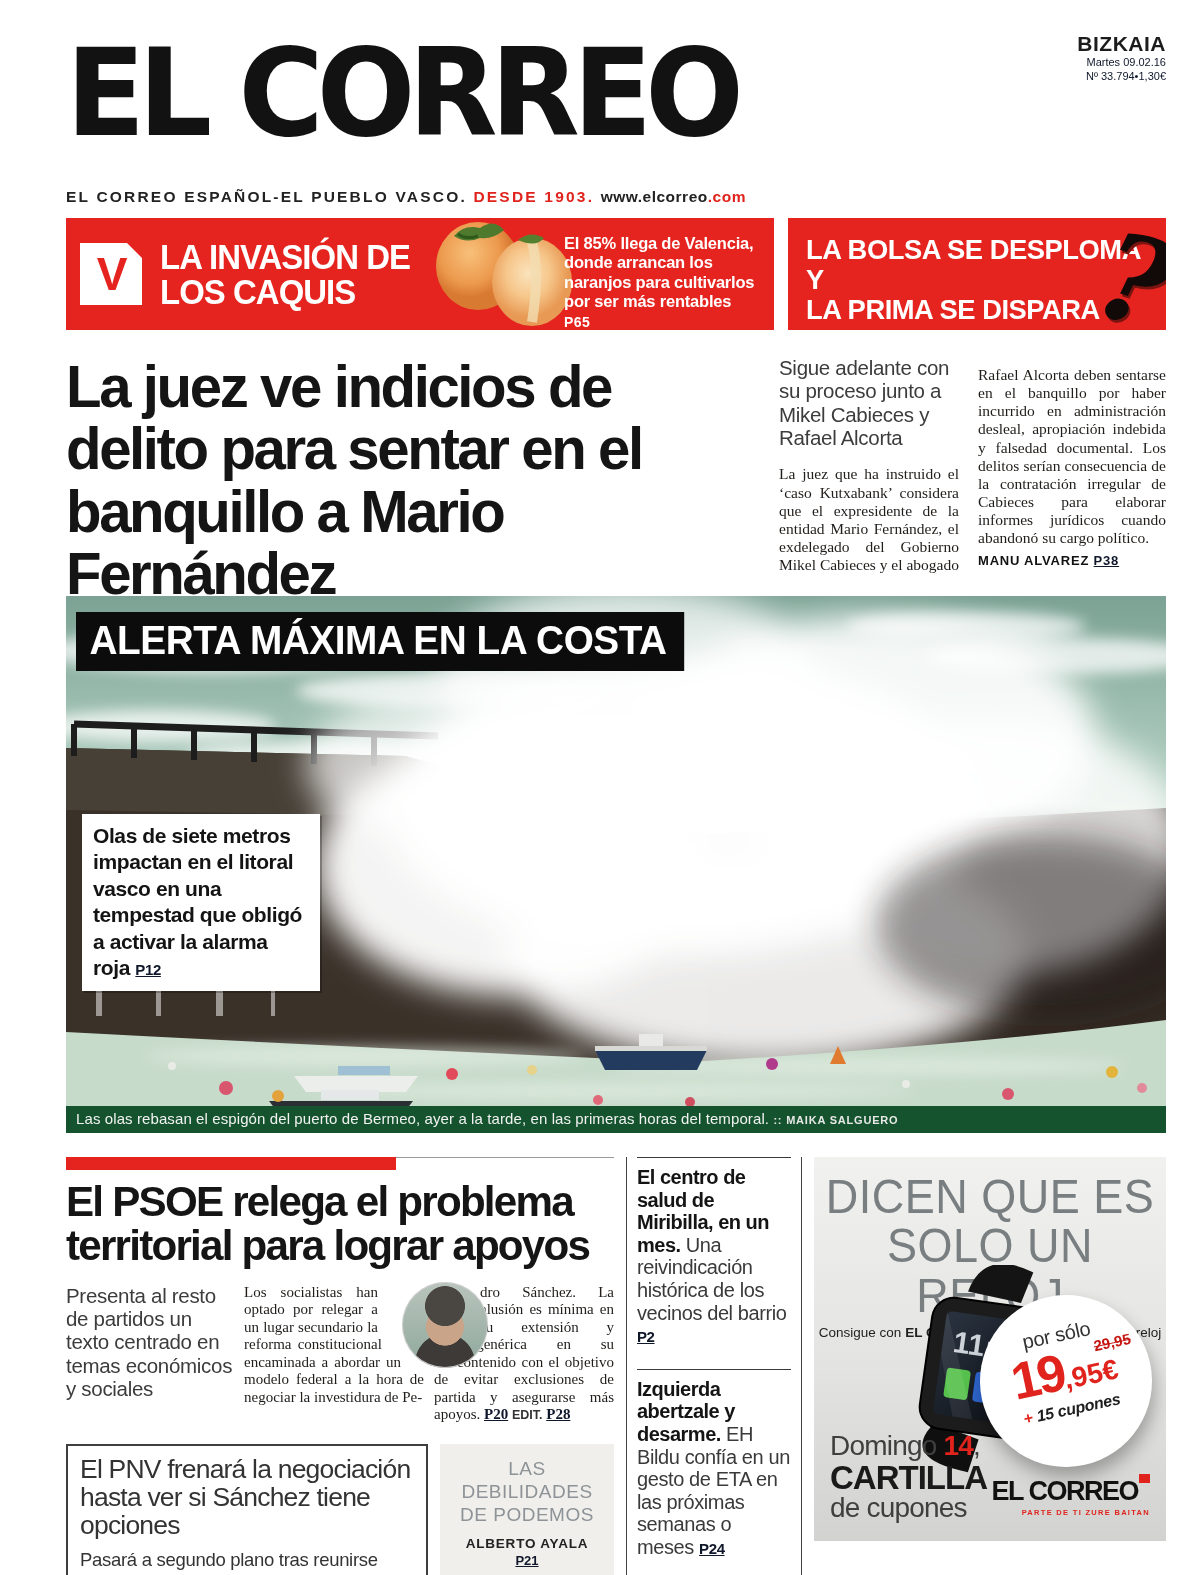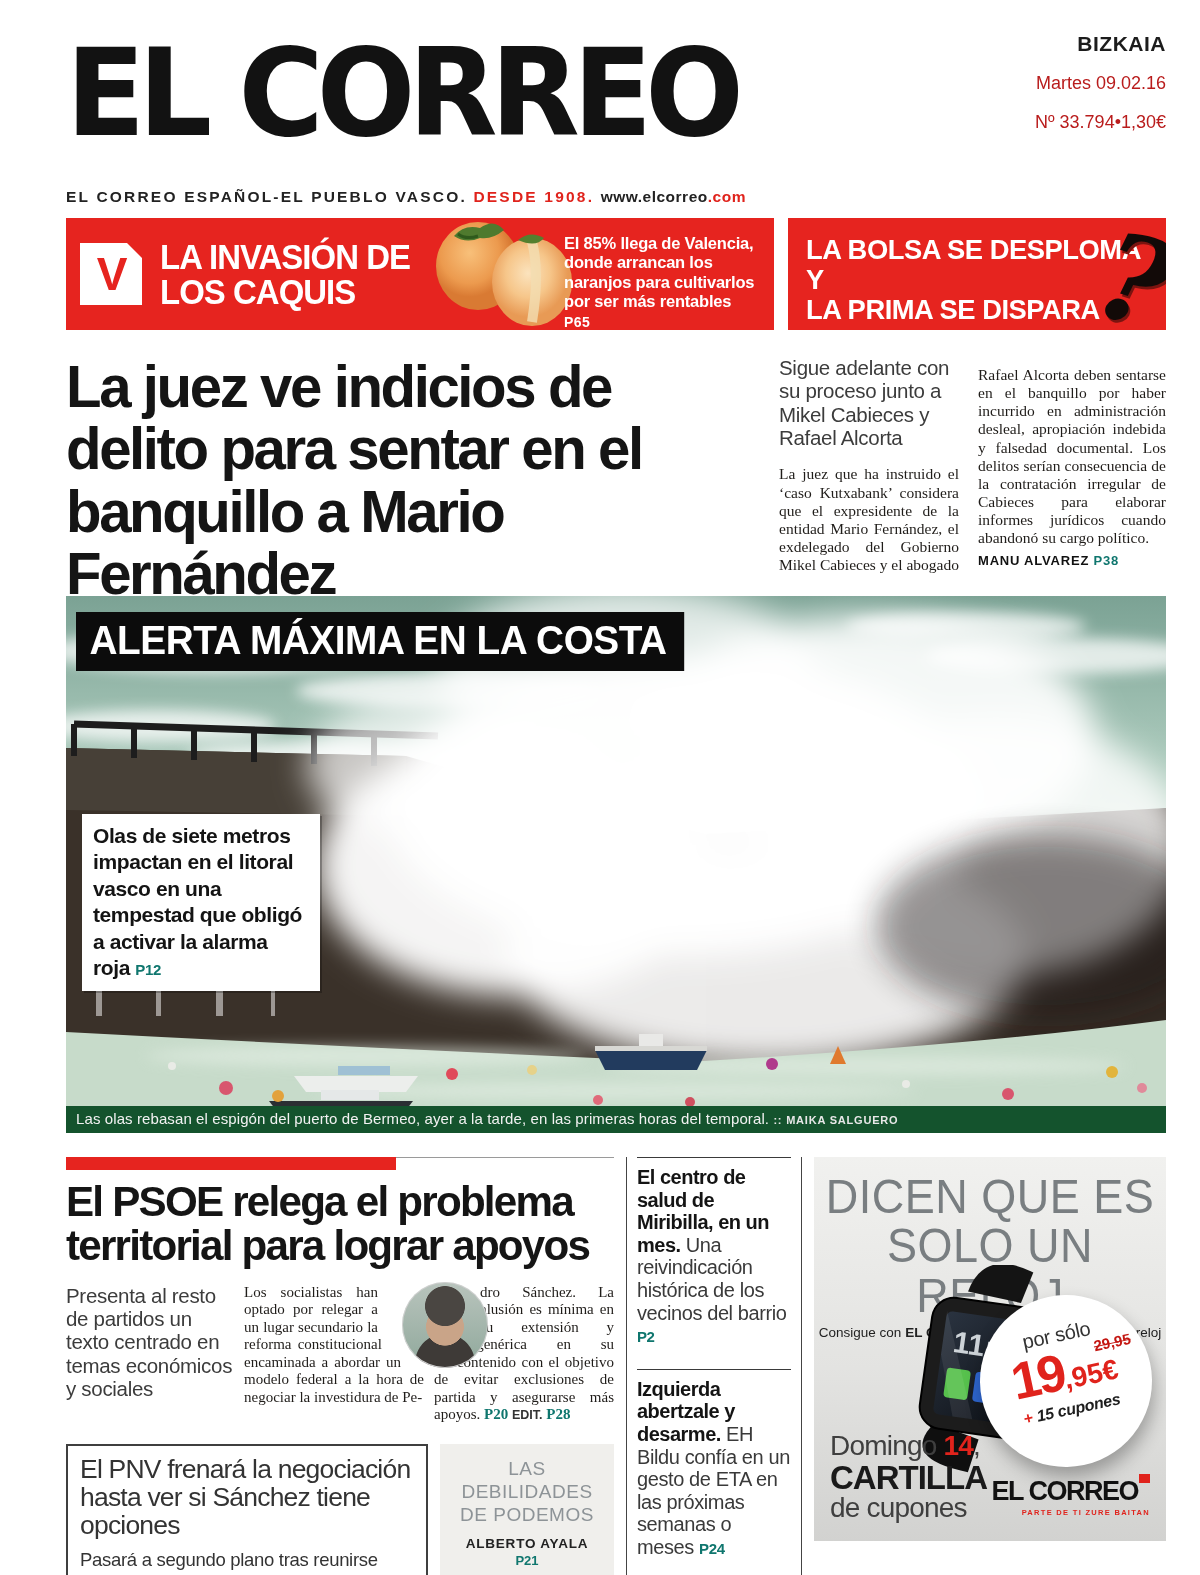--- a/index.html
+++ b/index.html
@@ -14,21 +14,21 @@
   
   .header { position:relative; padding-top:36px; height:178px; }
   .masthead {
     font-family:"DejaVu Sans", sans-serif;
     font-weight:700; font-size:116px; line-height:.95;
     letter-spacing:-7px; color:#121212;
     transform:scaleY(1.04); transform-origin:left top; display:inline-block;
   }
   .edition { position:absolute; right:0; top:32px; text-align:right; }
   .edition .region { font-size:21px; font-weight:700; letter-spacing:.5px; color:#1c1c1c; }
-  .edition .meta { font-size:18px; color:#b91c1c; line-height:1.25; margin-top:16px; }
+  .edition .meta { font-size:11px; color:#0f172a; line-height:1.25; margin-top:0; }
   .tagline { margin-top:10px; font-size:15.5px; letter-spacing:2.2px; font-weight:700; color:#222; }
   .tagline .red { color:#e0231c; }
   .tagline .url { letter-spacing:.5px; }
 
   
   .banners { display:flex; gap:14px; margin-top:12px; }
   .banner { background:#e6241f; color:#fff; height:112px; position:relative; overflow:hidden; }
   .banner-left { flex:0 0 708px; display:flex; align-items:center; padding-left:14px; }
   .v-logo { width:62px; height:62px; background:#fff; position:relative; display:flex; align-items:center; justify-content:center; flex:0 0 62px; }
   .v-logo:after { content:""; position:absolute; top:0; right:-1px; border-style:solid; border-width:0 16px 16px 0; border-color:transparent #e6241f transparent transparent; }
@@ -41,21 +41,21 @@
   .banner-right .line { font-weight:700; font-size:28.5px; line-height:1.06; letter-spacing:-.5px; transform:scaleX(.96); transform-origin:left center; }
   .qmark { position:absolute; right:-4px; top:-8px; font-size:120px; font-weight:700; color:#120a08; transform:rotate(18deg) skewX(-8deg); font-family:"DejaVu Serif", serif; text-shadow:3px 2px 0 #7a1410; }
 
   
   .lead { display:grid; grid-template-columns:694px 180px 188px; column-gap:19px; margin-top:26px; height:214px; }
   .lead-headline { font-weight:700; font-size:60px; line-height:1.04; letter-spacing:-2.5px; color:#151515; transform:scaleX(.97); transform-origin:left top; }
   .standfirst { font-size:20.5px; line-height:1.14; color:#3c3c3c; letter-spacing:-.3px; }
   .serif { font-family:"Liberation Serif", serif; font-size:15.5px; line-height:1.17; color:#201d1a; text-align:justify; }
   .lead .serif { margin-top:16px; }
   .byline { margin-top:6px; font-size:13px; font-weight:700; letter-spacing:.8px; color:#111; }
-  .pageref { color:#0f766e; font-weight:700; }
+  .pageref { color:#0f172a; font-weight:700;text-decoration:underline; }
 
   
   .photo { position:relative; margin-top:26px; width:1100px; }
   .photo svg.scene { display:block; width:1100px; height:510px; }
   .photo-banner { position:absolute; left:10px; top:16px; background:#0c0c0c; color:#fff; padding:6px 18px 8px 14px; font-weight:700; font-size:40px; letter-spacing:-.5px; transform:scaleX(.97); transform-origin:left top; }
   .photo-inset { position:absolute; left:16px; top:218px; width:238px; background:#ffffff; padding:9px 11px; font-weight:700; font-size:21px; line-height:1.26; letter-spacing:-.4px; color:#141414; box-shadow:2px 2px 0 rgba(0,0,0,.25); }
   .photo-inset .pageref { font-size:15px; }
   .photo-caption { background:#14532d; color:#f2f2f2; font-size:15px; padding:4px 10px 6px; letter-spacing:.1px; }
   .photo-caption .credit { font-size:11px; font-weight:700; letter-spacing:.8px; color:#e8e8e8; }
 
@@ -124,21 +124,21 @@
   <div class="header">
     <span class="masthead">EL CORREO</span>
     <div class="edition">
       <div class="region">BIZKAIA</div>
       <div class="meta">Martes 09.02.16</div>
       <div class="meta">Nº 33.794•1,30€</div>
     </div>
   </div>
   <div class="tagline">
     <span>EL CORREO ESPAÑOL-EL PUEBLO VASCO.</span>
-    <span class="red">DESDE 1908.</span>
+    <span class="red">DESDE 1903.</span>
     <span class="url">www.elcorreo</span><span class="url red">.com</span>
   </div>
 
   <div class="banners">
     <div class="banner banner-left">
       <div class="v-logo">
           <span>V</span>
         </div>
       <div class="title">
         <div>LA INVASIÓN DE</div>

